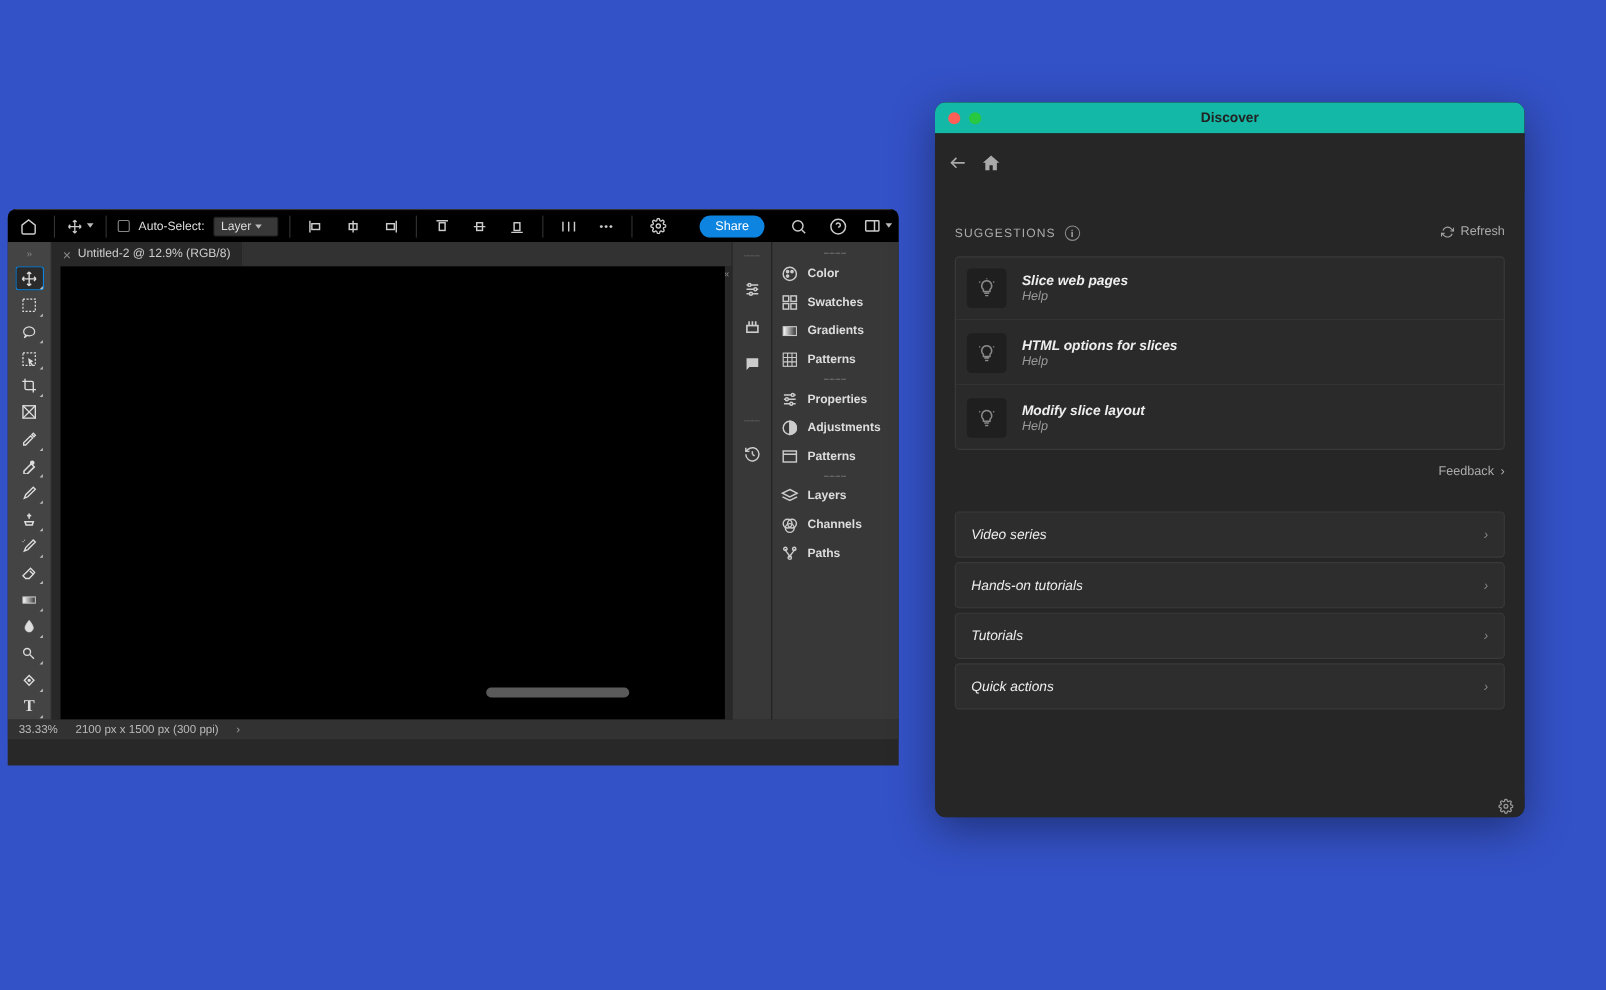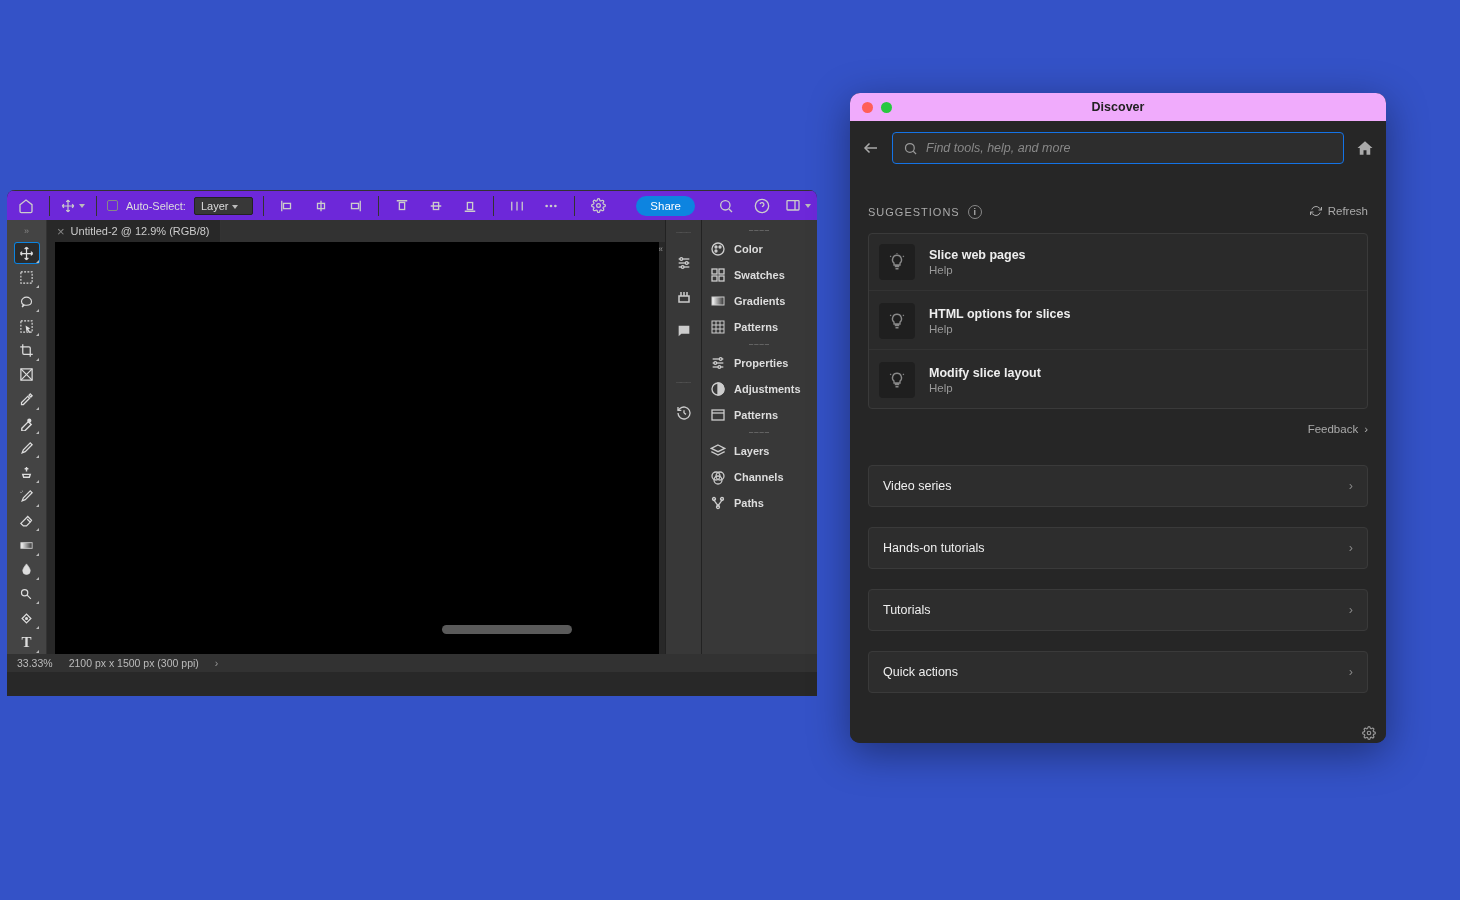--- a/index.html
+++ b/index.html
@@ -8,21 +8,21 @@
 
 .ps-window { position: absolute; left: 7px; top: 190px; width: 810px; height: 506px; background: #282828; border-radius: 8px 8px 0 0; overflow: hidden; }
 .ps-titlebar { height: 24px; background: #444444; display: flex; align-items: center; position: relative; }
 .traffic-lights { display: flex; gap: 8px; padding-left: 12px; }
 .tl { width: 10px; height: 10px; border-radius: 50%; }
 .tl-close-ps { background: #5b5b5b; }
 .tl-min-ps { background: #5b5b5b; }
 .tl-max-ps { background: #5b5b5b; }
 .ps-title { position: absolute; left: 50%; transform: translateX(-50%); color: #ddd; font-size: 12.5px; }
 
-.ps-optionbar { height: 30px; background: #6d28d9; display: flex; align-items: center; padding: 0 6px; gap: 8px; border-top: 1px solid #333; }
+.ps-optionbar { height: 30px; background: #000000; display: flex; align-items: center; padding: 0 6px; gap: 8px; border-top: 1px solid #333; }
 .option-btn { width: 26px; height: 24px; display: flex; align-items: center; justify-content: center; border-radius: 3px; color: #ccc; }
 .option-sep { width: 1px; height: 20px; background: #333; margin: 0 2px; }
 .option-label { color: #ddd; font-size: 11px; }
 .option-select { background: #383838; border: 1px solid #222; color: #ddd; font-size: 11px; padding: 2px 14px 2px 6px; border-radius: 2px; position: relative; }
 .option-chk { width: 11px; height: 11px; border: 1px solid #888; border-radius: 2px; display: inline-block; }
 .move-tool-icon { display: flex; align-items: center; }
 .share-btn { background: #0d84e0; color: #fff; font-size: 11.5px; padding: 4px 14px; border-radius: 14px; margin-left: auto; font-weight: 500; }
 .right-opts { display: flex; gap: 10px; align-items: center; margin-left: 10px; }
 
 .ps-body { display: flex; height: calc(100% - 54px - 18px); }
@@ -49,21 +49,21 @@
 .panel-group-grip { height: 10px; display: flex; align-items: center; justify-content: center; color: #777; font-size: 7px; letter-spacing: 1px; }
 .panel-item { display: flex; align-items: center; gap: 8px; padding: 5px 8px; color: #ddd; font-size: 11px; }
 .panel-item svg, .panel-item .picon { width: 16px; height: 16px; flex-shrink: 0; color: #ccc; }
 
 .ps-statusbar { height: 18px; background: #323232; display: flex; align-items: center; padding: 0 10px; gap: 16px; color: #bbb; font-size: 10.5px; }
 .ps-sb-chevron { color: #999; }
 .ps-scroll-thumb { position: absolute; bottom: 20px; left: 395px; width: 130px; height: 9px; background: #5a5a5a; border-radius: 5px; }
 
 
 .discover-window { position: absolute; left: 850px; top: 93px; width: 536px; height: 650px; background: #262626; border-radius: 10px; overflow: hidden; box-shadow: 0 10px 40px rgba(0,0,0,0.4); }
-.discover-titlebar { height: 28px; background: #f0abfc; display: flex; align-items: center; position: relative; }
+.discover-titlebar { height: 28px; background: #14b8a6; display: flex; align-items: center; position: relative; }
 .discover-title { position: absolute; left: 50%; transform: translateX(-50%); color: #222; font-size: 12.5px; font-weight: 600; }
 .dtl-close { background: #ff5f57; }
 .dtl-max { background: #28c840; }
 .discover-traffic { display: flex; gap: 8px; padding-left: 12px; }
 .dtl { width: 11px; height: 11px; border-radius: 50%; }
 
 .discover-searchbar { height: 54px; background: #262626; display: flex; align-items: center; padding: 0 12px; gap: 12px; }
 .back-btn { color: #aaa; font-size: 18px; }
 .search-wrap { flex: 1; height: 32px; background: #2d2d2d; border: 1.5px solid #1473e6; border-radius: 4px; display: flex; align-items: center; padding: 0 10px; gap: 8px; }
 .search-wrap input { background: transparent; border: none; outline: none; color: #ddd; font-size: 12.5px; flex: 1; font-style: italic; }
@@ -78,29 +78,29 @@
 .section-head { display: flex; align-items: flex-start; justify-content: space-between; padding: 30px 0 14px 0; }
 .section-head-left { display: flex; align-items: center; gap: 8px; }
 .section-label { color: #aaa; font-size: 11px; letter-spacing: 1px; }
 .info-circle { width: 14px; height: 14px; border: 1px solid #888; border-radius: 50%; display: inline-flex; align-items: center; justify-content: center; color: #aaa; font-size: 9px; font-weight: bold; }
 .refresh-link { display: flex; align-items: center; gap: 6px; color: #aaa; font-size: 11.5px; }
 
 .sugg-list { display: flex; flex-direction: column; gap: 2px; border: 1px solid #3a3a3a; border-radius: 4px; background: #2a2a2a; }
 .sugg-item { display: flex; align-items: center; gap: 14px; padding: 10px 10px; border-bottom: 1px solid #333; }
 .sugg-item:last-child { border-bottom: none; }
 .sugg-icon { width: 36px; height: 36px; background: #1f1f1f; border-radius: 4px; display: flex; align-items: center; justify-content: center; color: #888; }
-.sugg-text { display: flex; flex-direction: column; gap: 2px; }
+.sugg-text { display: flex; flex-direction: column; gap: 2px; font-style: italic; }
 .sugg-title { color: #eee; font-size: 12.5px; font-weight: 600; }
 .sugg-sub { color: #999; font-size: 11.5px; }
 
 .feedback-row { display: flex; justify-content: flex-end; padding: 14px 0 30px 0; }
 .feedback-link { color: #aaa; font-size: 11.5px; display: flex; align-items: center; gap: 6px; }
 
 .browse-label { color: #aaa; font-size: 11px; letter-spacing: 1px; padding: 6px 0 14px 0; }
-.browse-list { display: flex; flex-direction: column; gap: 20px; }
+.browse-list { display: flex; flex-direction: column; gap: 4px; font-style: italic; }
 .browse-item { height: 42px; background: #2d2d2d; border: 1px solid #3a3a3a; border-radius: 4px; display: flex; align-items: center; justify-content: space-between; padding: 0 14px; color: #eee; font-size: 12.5px; }
 .browse-chev { color: #888; }
 
 .discover-footer { position: absolute; bottom: 0; left: 0; right: 0; height: 20px; background: #262626; display: flex; align-items: center; justify-content: flex-end; padding: 0 10px; }
 .gear-icon { color: #999; }
 
 svg { display: block; }
 .chev::after { content: ""; display: inline-block; width: 0; height: 0; border-left: 3px solid transparent; border-right: 3px solid transparent; border-top: 4px solid #bbb; margin-left: 4px; vertical-align: middle; }
 </style>
 </head>
@@ -487,27 +487,20 @@
     <div class="discover-title">Discover</div>
   </div>
 
   <div class="discover-searchbar">
     <div class="back-btn">
       <svg width="18" height="18" viewBox="0 0 24 24" stroke="currentColor" fill="none" stroke-width="2">
           <line x1="20" y1="12" x2="4" y2="12"></line>
           <polyline points="10 18 4 12 10 6"></polyline>
         </svg>
     </div>
-    <div class="search-wrap">
-      <svg width="15" height="15" viewBox="0 0 24 24" stroke="#999" fill="none" stroke-width="2">
-          <circle cx="11" cy="11" r="7"></circle>
-          <line x1="21" y1="21" x2="16.5" y2="16.5"></line>
-        </svg>
-      <input type="text" placeholder="Find tools, help, and more" style="">
-    </div>
     <div class="home-btn">
       <svg width="18" height="18" viewBox="0 0 24 24" fill="currentColor">
           <path d="M12 3l10 9h-3v9h-5v-6h-4v6H5v-9H2z"></path>
         </svg>
     </div>
   </div>
 
   <div class="discover-scroll">
     <div class="section-head">
       <div class="section-head-left">

